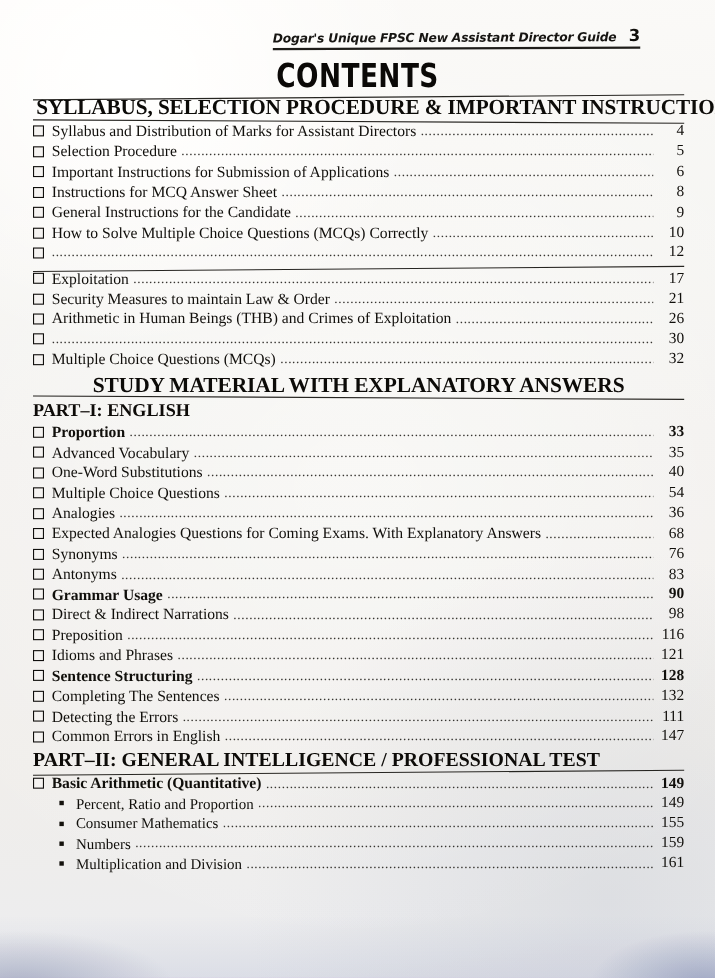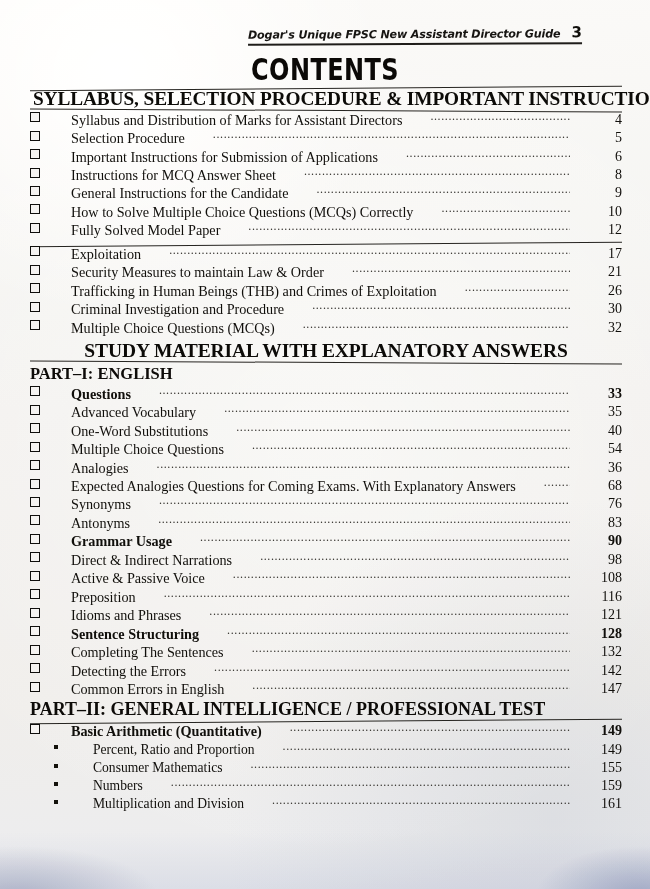--- a/index.html
+++ b/index.html
@@ -129,25 +129,24 @@
     font-size: 16.5px;
     color: #120f0c;
     margin: 1px 0 1px;
   }
   .sub-head.big { font-size: 18px; }
 
   
   ul.items { list-style: none; margin: 0; padding: 0; }
   li.item {
     display: flex;
-    align-items: flex-start;
+    align-items: center;
     font-size: 14.2px;
     line-height: 1.30;
     white-space: nowrap;
-    gap: 24px;
   }
   li.item .marker {
     flex: 0 0 auto;
     width: 17px;
     display: inline-block;
     text-align: left;
     font-family: "DejaVu Sans", sans-serif;
     font-size: 11.5px;
     color: #100e0b;
     position: relative;
@@ -253,21 +252,20 @@
             <span class="pg">9</span>
           </li>
           <li class="item">
             <span class="marker"><span class="box"></span></span>
             <span class="label">How to Solve Multiple Choice Questions (MCQs) Correctly</span>
             <span class="leader"></span>
             <span class="pg">10</span>
           </li>
           <li class="item">
             <span class="marker"><span class="box"></span></span>
-            <span class="label">Fully Solved Model Paper</span>
             <span class="leader"></span>
             <span class="pg">12</span>
           </li>
         </ul>
       </div>
 
       <div class="gap-s"></div>
 
       <div class="grp">
         <div class="rule thin tiltA"></div>
@@ -279,27 +277,26 @@
             <span class="pg">17</span>
           </li>
           <li class="item">
             <span class="marker"><span class="box"></span></span>
             <span class="label">Security Measures to maintain Law &amp; Order</span>
             <span class="leader"></span>
             <span class="pg">21</span>
           </li>
           <li class="item">
             <span class="marker"><span class="box"></span></span>
-            <span class="label">Trafficking in Human Beings (THB) and Crimes of Exploitation</span>
+            <span class="label">Arithmetic in Human Beings (THB) and Crimes of Exploitation</span>
             <span class="leader"></span>
             <span class="pg">26</span>
           </li>
           <li class="item">
             <span class="marker"><span class="box"></span></span>
-            <span class="label">Criminal Investigation and Procedure</span>
             <span class="leader"></span>
             <span class="pg">30</span>
           </li>
           <li class="item">
             <span class="marker"><span class="box"></span></span>
             <span class="label">Multiple Choice Questions (MCQs)</span>
             <span class="leader"></span>
             <span class="pg">32</span>
           </li>
         </ul>
@@ -308,21 +305,21 @@
       <div class="gap-s"></div>
 
       <div class="grp">
         <div class="sec-head big">STUDY MATERIAL WITH EXPLANATORY ANSWERS</div>
         <div class="rule thin tiltB"></div>
 
         <div class="sub-head">PART–I: ENGLISH</div>
         <ul class="items">
           <li class="item bold">
             <span class="marker"><span class="box"></span></span>
-            <span class="label">Questions</span>
+            <span class="label">Proportion</span>
             <span class="leader"></span>
             <span class="pg">33</span>
           </li>
           <li class="item">
             <span class="marker"><span class="box"></span></span>
             <span class="label">Advanced Vocabulary</span>
             <span class="leader"></span>
             <span class="pg">35</span>
           </li>
           <li class="item">
@@ -368,26 +365,20 @@
             <span class="pg">90</span>
           </li>
           <li class="item">
             <span class="marker"><span class="box"></span></span>
             <span class="label">Direct &amp; Indirect Narrations</span>
             <span class="leader"></span>
             <span class="pg">98</span>
           </li>
           <li class="item">
             <span class="marker"><span class="box"></span></span>
-            <span class="label">Active &amp; Passive Voice</span>
-            <span class="leader"></span>
-            <span class="pg">108</span>
-          </li>
-          <li class="item">
-            <span class="marker"><span class="box"></span></span>
             <span class="label">Preposition</span>
             <span class="leader"></span>
             <span class="pg">116</span>
           </li>
           <li class="item">
             <span class="marker"><span class="box"></span></span>
             <span class="label">Idioms and Phrases</span>
             <span class="leader"></span>
             <span class="pg">121</span>
           </li>
@@ -400,21 +391,21 @@
           <li class="item">
             <span class="marker"><span class="box"></span></span>
             <span class="label">Completing The Sentences</span>
             <span class="leader"></span>
             <span class="pg">132</span>
           </li>
           <li class="item">
             <span class="marker"><span class="box"></span></span>
             <span class="label">Detecting the Errors</span>
             <span class="leader"></span>
-            <span class="pg">142</span>
+            <span class="pg">111</span>
           </li>
           <li class="item">
             <span class="marker"><span class="box"></span></span>
             <span class="label">Common Errors in English</span>
             <span class="leader"></span>
             <span class="pg">147</span>
           </li>
         </ul>
 
         <div class="sub-head big">PART–II: GENERAL INTELLIGENCE / PROFESSIONAL TEST</div>

